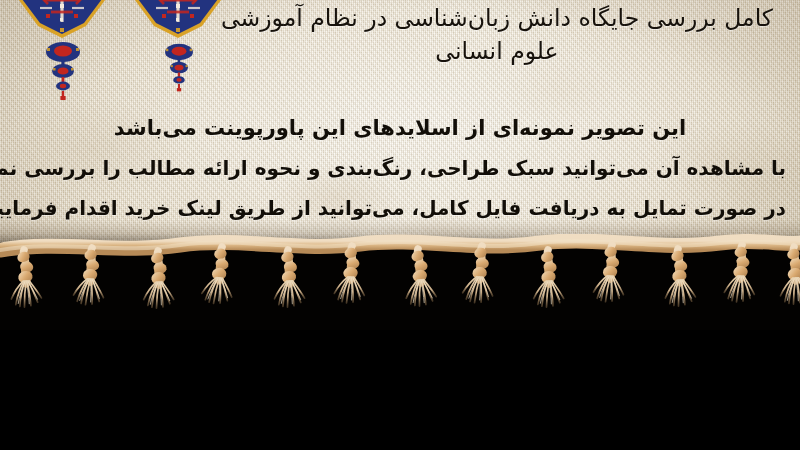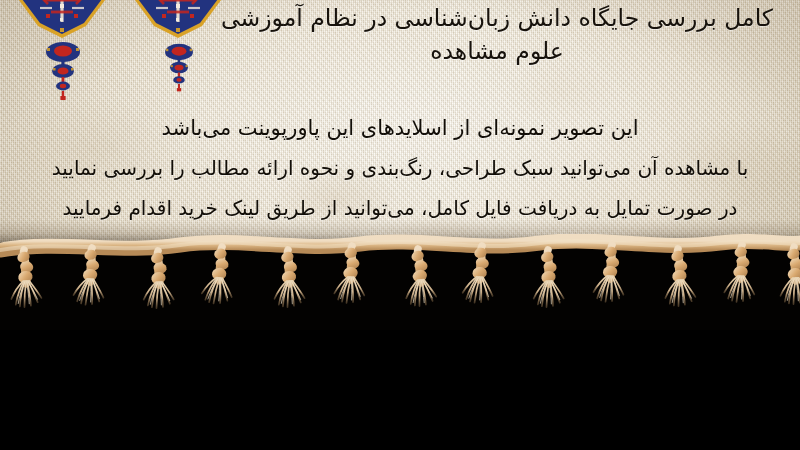--- a/index.html
+++ b/index.html
@@ -86,21 +86,21 @@
   }
   .body-block {
     position: absolute;
     top: 108px;
     right: 14px;
     left: 14px;
     text-align: center;
     color: #120e08;
     font-size: 20.5px;
     line-height: 40px;
-    font-weight: 400;
+    font-weight: 700;
     font-family: "DejaVu Sans", "Liberation Sans", sans-serif;
     text-shadow: 0 1px 0 rgba(255,255,255,0.40);
   }
   .body-line { white-space: nowrap; }
   .body-line.l1 { font-size: 21px; }
   .body-line.l2 { font-size: 20px; }
   .body-line.l3 { font-size: 20px; }
 
   
   .bottom-band {
@@ -241,21 +241,21 @@
         </g>
         <g>
           <use href="#pendant" transform="translate(179,52) scale(0.82)"></use>
         </g>
       </g>
     </svg>
   </div>
 
   <div class="title">
     <div>کامل بررسی جایگاه دانش زبان‌شناسی در نظام آموزشی</div>
-    <div>علوم مشاهده</div>
+    <div>علوم انسانی</div>
   </div>
 
   <div class="body-block">
     <div class="body-line l1">این تصویر نمونه‌ای از اسلایدهای این پاورپوینت می‌باشد</div>
     <div class="body-line l2">با مشاهده آن می‌توانید سبک طراحی، رنگ‌بندی و نحوه ارائه مطالب را بررسی نمایید</div>
     <div class="body-line l3">در صورت تمایل به دریافت فایل کامل، می‌توانید از طریق لینک خرید اقدام فرمایید</div>
   </div>
 
   <div class="band-shadow"></div>
   <div class="bottom-band"></div>

